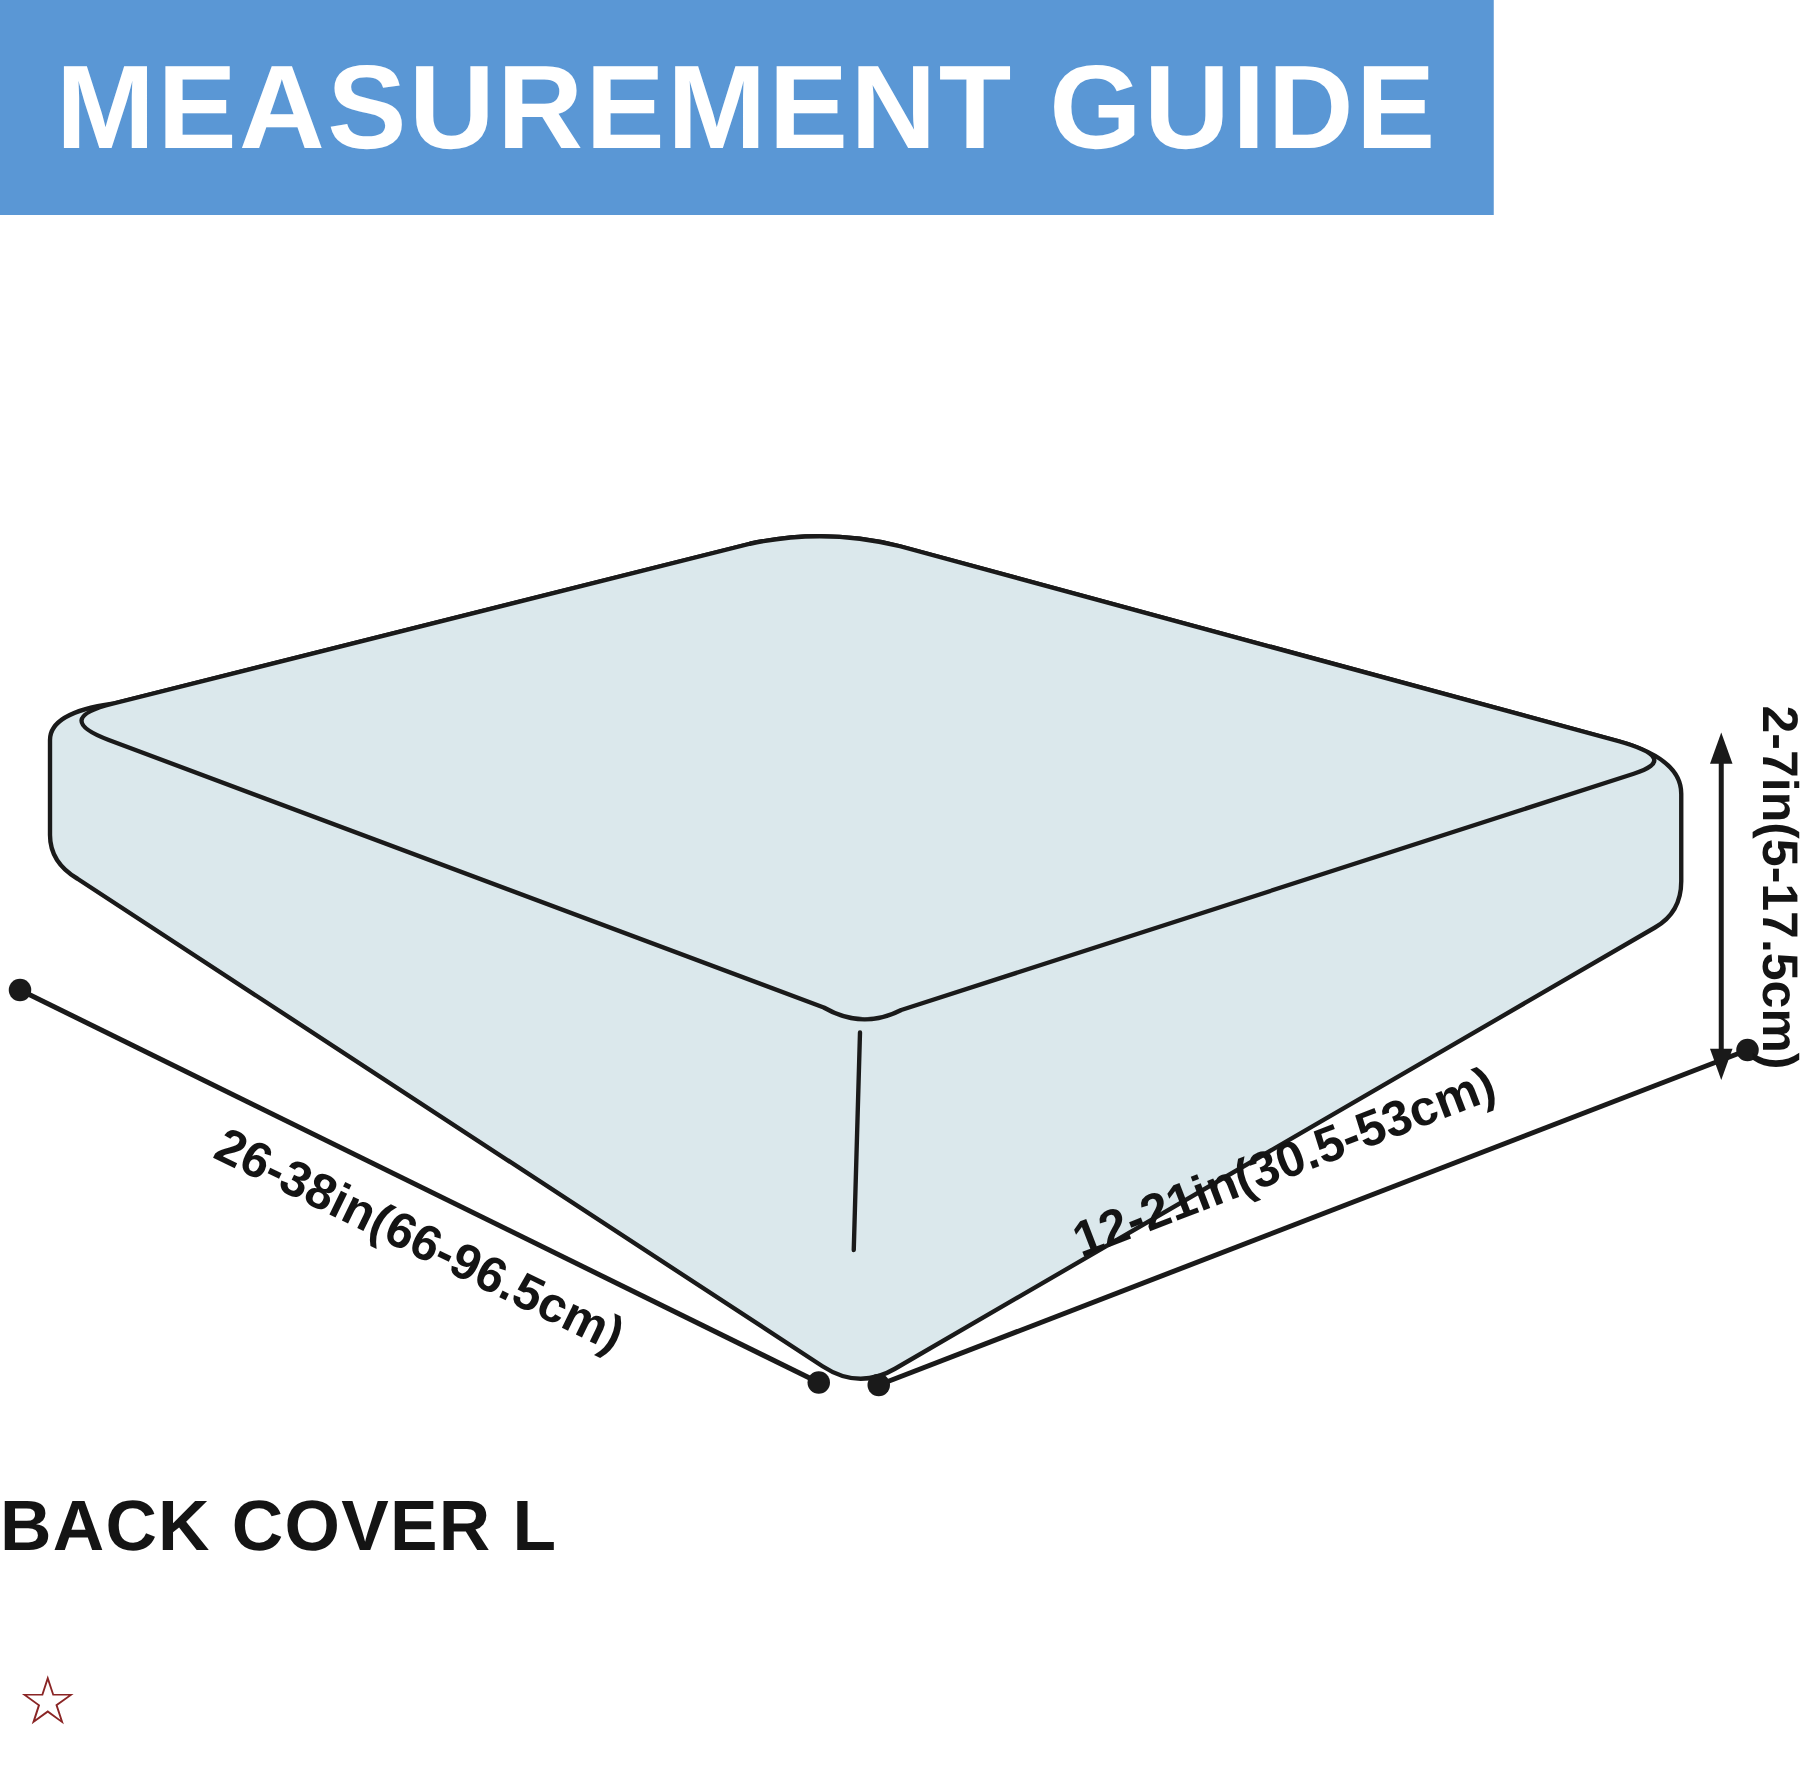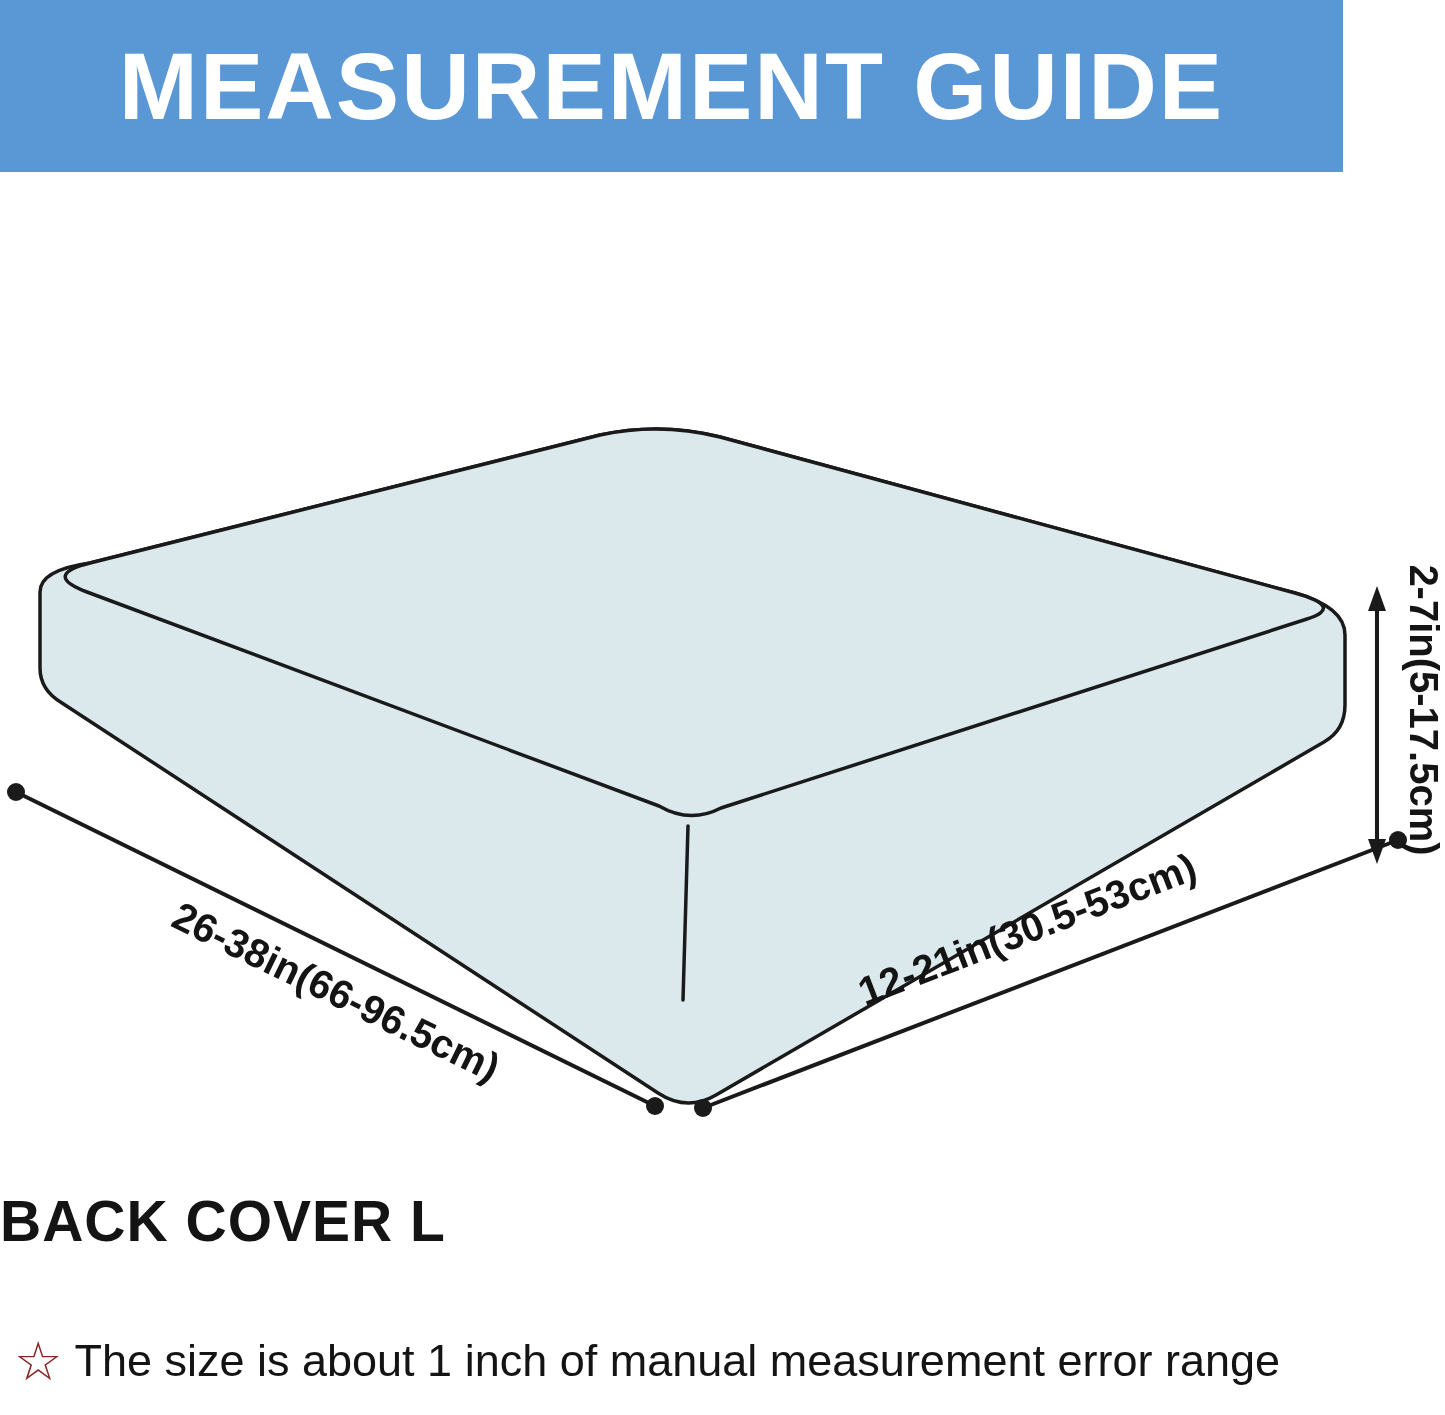--- a/index.html
+++ b/index.html
@@ -9,21 +9,21 @@
     position: relative;
     background: #ffffff;
     font-family: "Liberation Sans", sans-serif;
     overflow: hidden;
   }
 
   
   .header {
     position: absolute;
     top: 0; left: 0;
-    width: 1343px; height: 172px;
+    width: 1195px; height: 172px;
     background: var(--header-bg, #5a97d5);
     display: flex;
     align-items: center;
     justify-content: center;
   }
   .header h1 {
     margin: 0;
     color: var(--header-text, #ffffff);
     font-size: 95px;
     font-weight: bold;
@@ -145,14 +145,13 @@
     <path class="dim-arrow" d="M 1377,186 L 1368,211 L 1386,211 Z"></path>
     <path class="dim-arrow" d="M 1377,464 L 1368,439 L 1386,439 Z"></path>
     <text class="dim-label" x="1410" y="310" text-anchor="middle" transform="rotate(90 1410 310)">2-7in(5-17.5cm)</text>
   </g>
 </svg>
 
 <div class="caption">BACK COVER L</div>
 
 <div class="footnote">
   <span class="star">☆</span>
-  <span>The size is about 1 inch of manual measurement error range</span>
 </div>
 
 </body></html>

